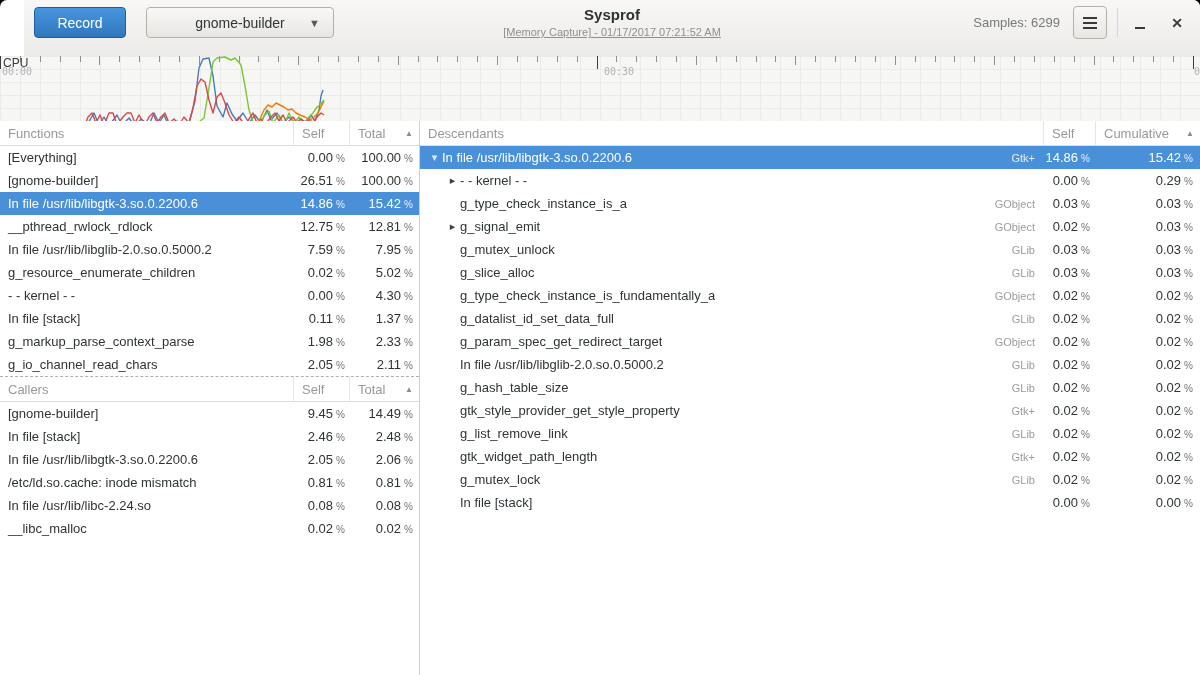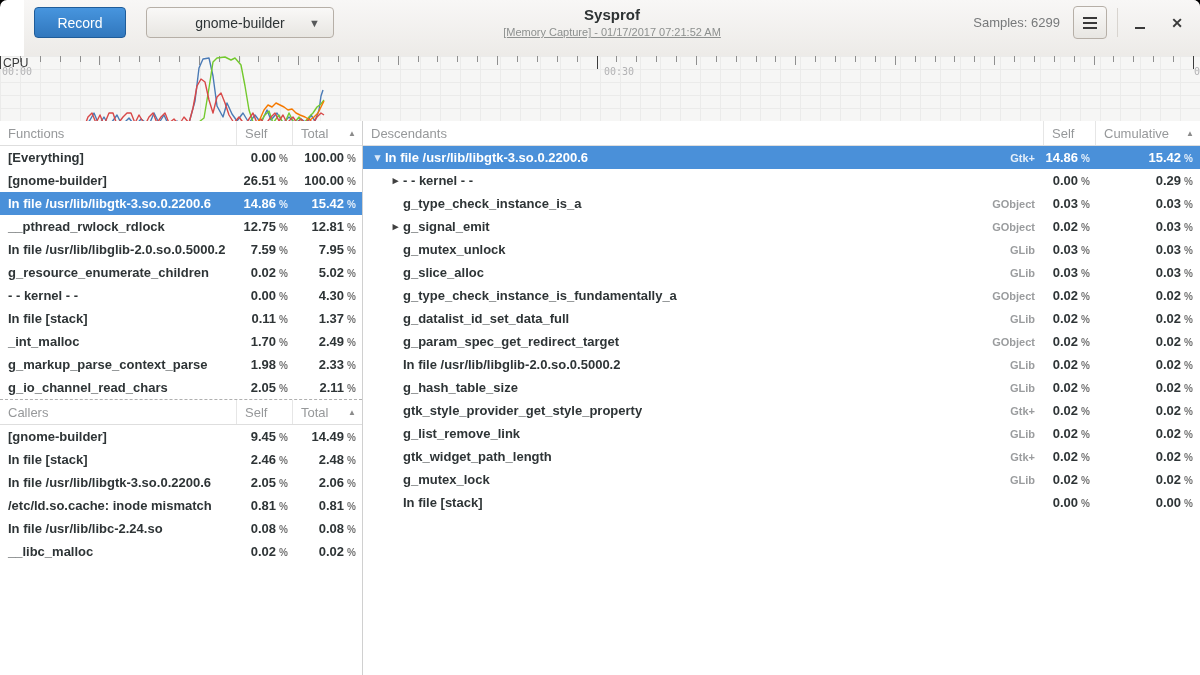--- a/index.html
+++ b/index.html
@@ -40,35 +40,35 @@
       linear-gradient(#ebebea 1px, transparent 1px);
     background-size:20px 100%, 100% 13px;text-align:center; }
   .graph svg { position:absolute; inset:0; }
   .graph-label { position:absolute; left:3px; top:0px; font-size:12px; color:#38393a; z-index:2; }
   .time-label { position:absolute; top:10px; font-size:10px; color:#b2b2b4;
     font-family:"DejaVu Sans Mono", monospace; z-index:2; }
   .tl-0 { left:2px; } .tl-1 { left:588px;margin-left:16px; } .tl-2 { left:1194px; }
 
   
   .main { position:absolute; top:121px; left:0; right:0; bottom:0; display:flex; background:#fff; }
-  .left-pane { width:363px; border-right:1px solid #d0d0d0; }
+  .left-pane { width:420px; border-right:1px solid #d0d0d0; }
   .right-pane { flex:1; overflow:hidden; }
 
   .thead { display:flex; height:25px; align-items:center; border-bottom:1px solid #dedede;
     font-size:13px; color:#96989a; background:#fff; }
   .hc { height:100%; display:flex; align-items:center; }
   .hc.name { flex:1; padding-left:8px; }
   .hc.n1, .hc.n2 { border-left:1px solid #e6e6e6; padding-left:8px; }
   .hc.n2 .sort { margin-left:auto; margin-right:6px; font-size:8px; color:#8b8b8b; }
   #functions .n1, #callers .n1 { width:56px; }
   #functions .n2, #callers .n2 { width:70px;justify-content:space-between; }
   #descendants .n1 { width:52px; }
   #descendants .n2 { width:105px; }
 
-  .row { display:flex; height:23px; align-items:center; font-size:13px; color:#2e3436;font-weight:bold; }
+  .row { display:flex; height:23px; align-items:center; font-size:13px; color:#2e3436; }
   .row .cell.name { flex:1; padding-left:8px; white-space:nowrap; overflow:hidden; display:flex; align-items:center; }
   .row .cell.num { text-align:right; white-space:nowrap; }
   #functions .cell.n1, #callers .cell.n1 { width:56px; padding-right:4px; }
   #functions .cell.n2, #callers .cell.n2 { width:70px; padding-right:6px; }
   #descendants .cell.n1 { width:52px; padding-right:5px; }
   #descendants .cell.n2 { width:105px; padding-right:7px; }
   .psign { font-size:10px; color:#737373; margin-left:3px; }
   .row.sel { background:#4a90d9; color:#fff; }
   .row.sel .psign { color:rgba(255,255,255,.85); }
 
@@ -230,25 +230,20 @@
               <div class="cell name">- - kernel - -</div>
               <div class="cell num n1"><span class="val">0.00</span><span class="psign">%</span></div>
               <div class="cell num n2"><span class="val">4.30</span><span class="psign">%</span></div>
             </div>
             <div class="row">
               <div class="cell name">In file [stack]</div>
               <div class="cell num n1"><span class="val">0.11</span><span class="psign">%</span></div>
               <div class="cell num n2"><span class="val">1.37</span><span class="psign">%</span></div>
             </div>
             <div class="row">
-              <div class="cell name">_int_malloc</div>
-              <div class="cell num n1"><span class="val">1.70</span><span class="psign">%</span></div>
-              <div class="cell num n2"><span class="val">2.49</span><span class="psign">%</span></div>
-            </div>
-            <div class="row">
               <div class="cell name">g_markup_parse_context_parse</div>
               <div class="cell num n1"><span class="val">1.98</span><span class="psign">%</span></div>
               <div class="cell num n2"><span class="val">2.33</span><span class="psign">%</span></div>
             </div>
             <div class="row">
               <div class="cell name">g_io_channel_read_chars</div>
               <div class="cell num n1"><span class="val">2.05</span><span class="psign">%</span></div>
               <div class="cell num n2"><span class="val">2.11</span><span class="psign">%</span></div>
             </div>
           </div>

